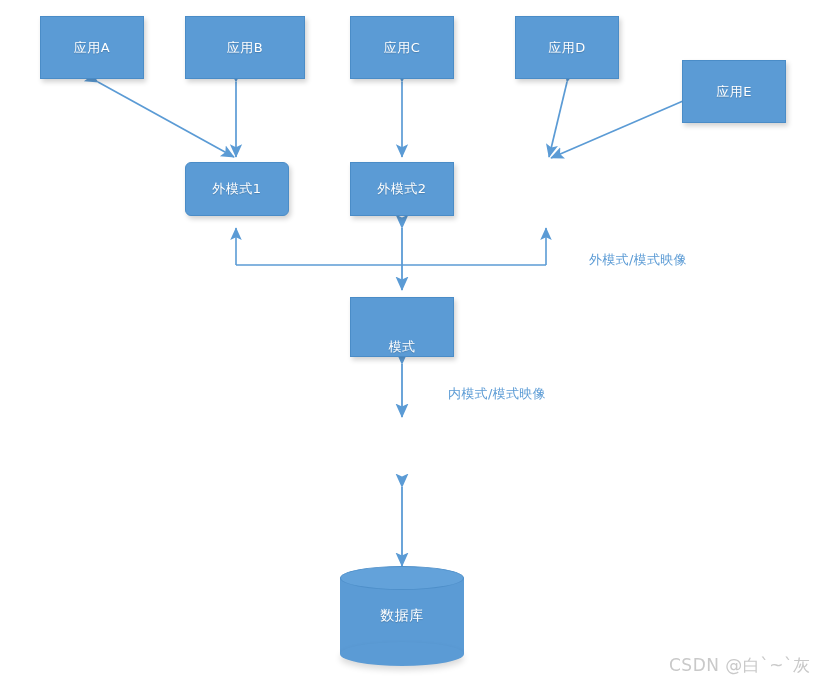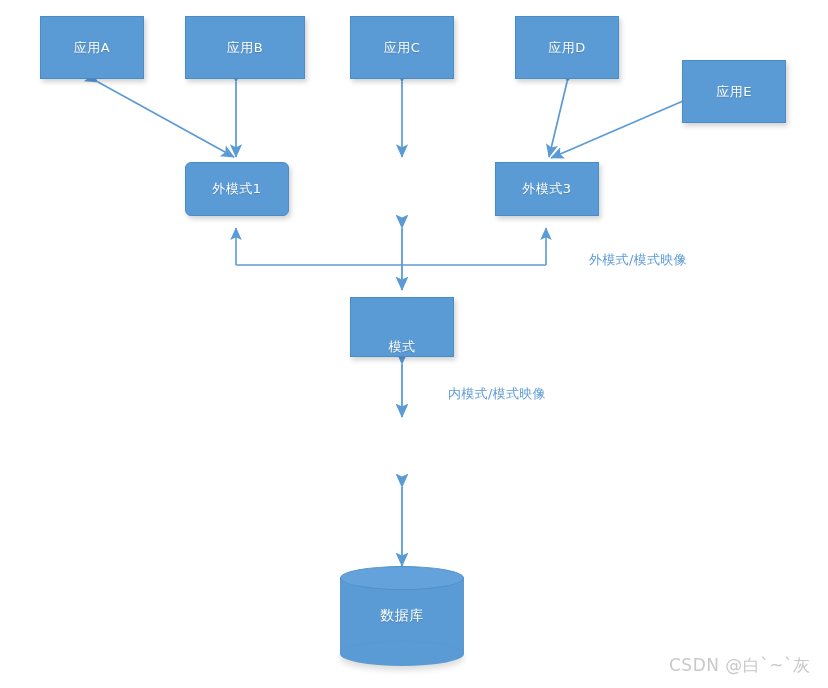--- a/index.html
+++ b/index.html
@@ -102,22 +102,22 @@
   <div class="node" style="left:515px;top:16px;width:104px;height:63px;">
     <span>应用D</span>
   </div>
   <div class="node" style="left:682px;top:16px;width:104px;height:63px;margin-top:44px;">
     <span>应用E</span>
   </div>
 
   <div class="node" style="left:185px;top:162px;width:104px;height:54px;border-radius:6px;">
     <span>外模式1</span>
   </div>
-  <div class="node" style="left:495px;top:162px;width:104px;height:54px;">
-    <span>外模式3</span>
+  <div class="node" style="left:350px;top:162px;width:104px;height:54px;">
+    <span>外模式2</span>
   </div>
 
   <div class="node" style="left:350px;top:297px;width:104px;height:60px;align-items:flex-end;">
     <span>模式</span>
   </div>
 
 
   <div class="cyl" style="left:340px;top:566px;width:124px;height:100px;">
     <div class="cyl-body"></div>
     <div class="cyl-bottom"></div>

